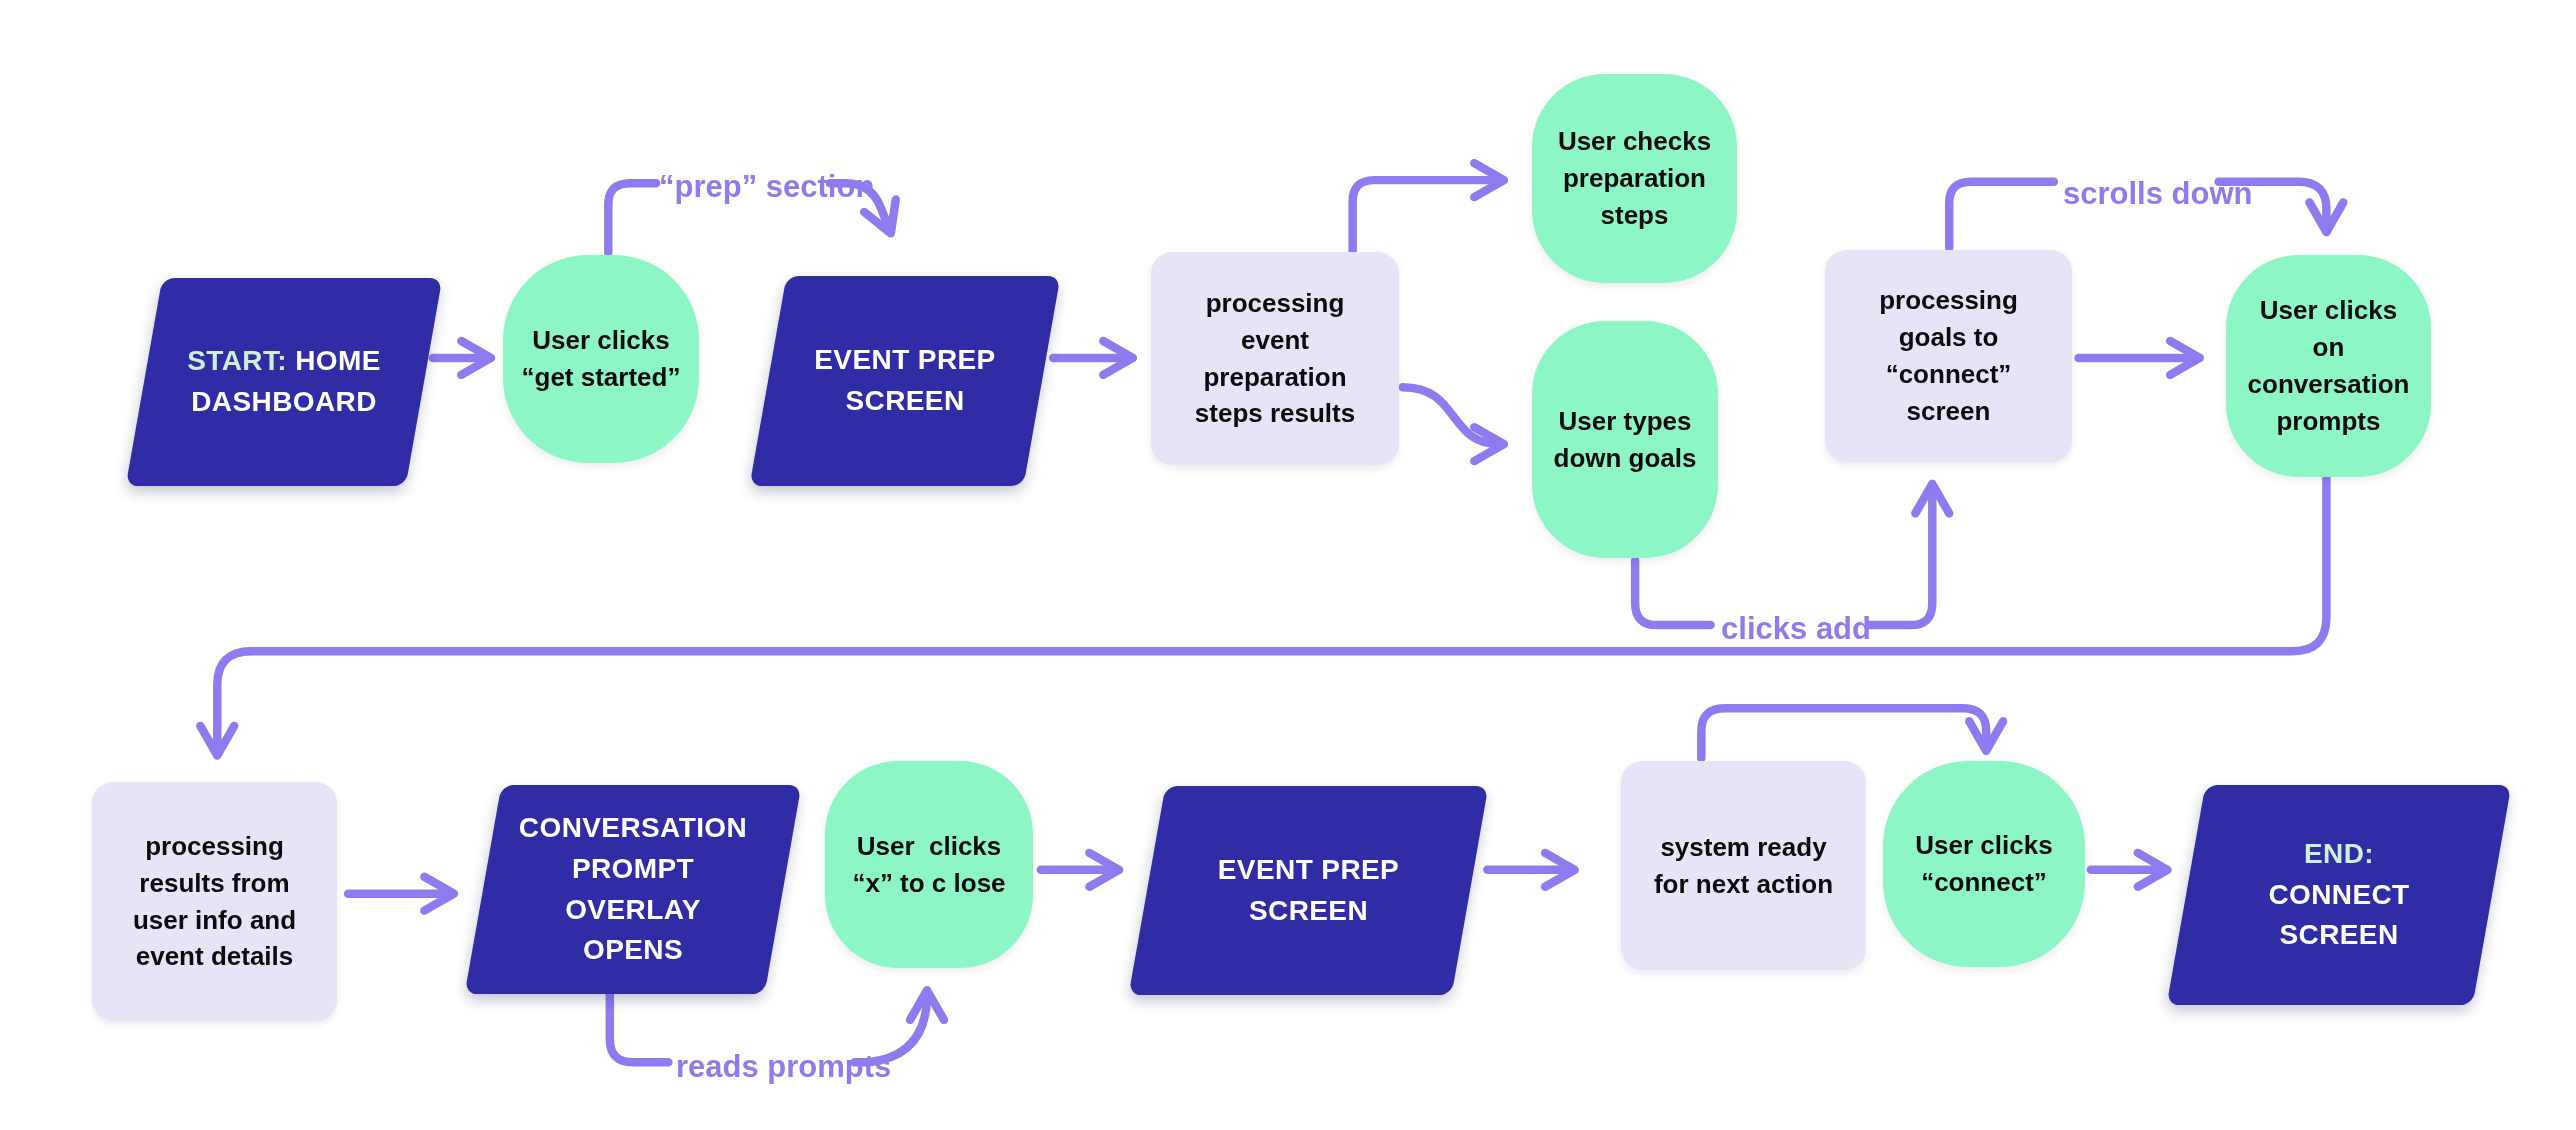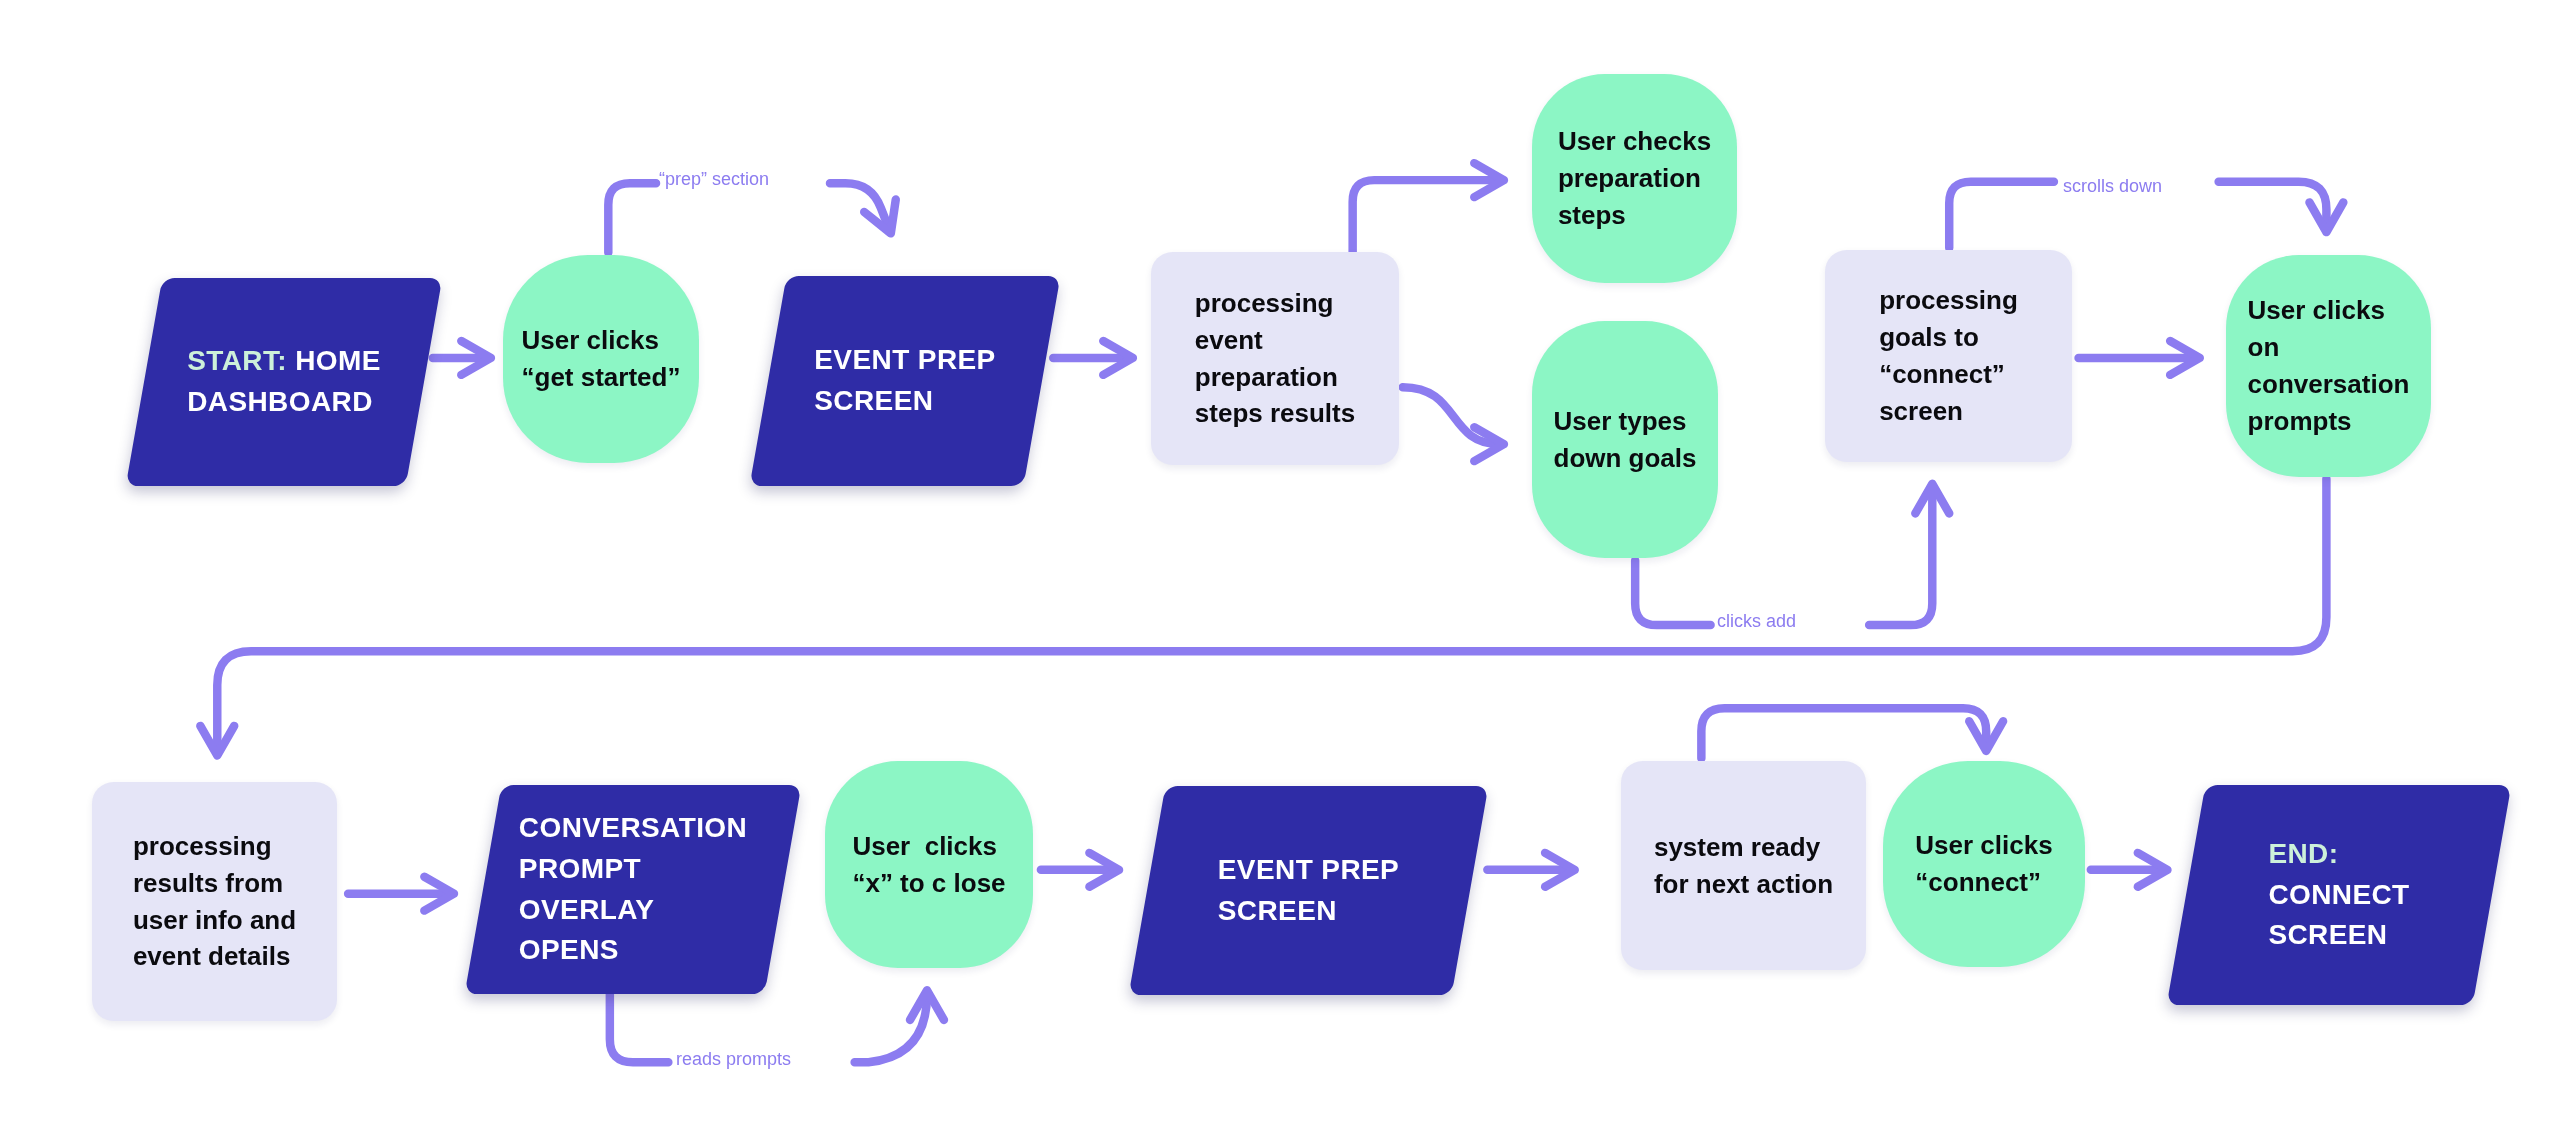--- a/index.html
+++ b/index.html
@@ -4,33 +4,33 @@
 <style>
   :root{
     --blue:#2f2ca6; --green:#8cf6c5; --lav:#e5e5f7; --purple:#8c7cf0;
     --mint:#cdf0da; --ink:#0b0b0f;
   }
   html,body{margin:0;padding:0;background:#ffffff;}
   body{width:2576px;height:1130px;position:relative;overflow:hidden;
        font-family:"Liberation Sans","DejaVu Sans",sans-serif;}
   #wires{position:absolute;left:0;top:0;width:2576px;height:1130px;}
   .node{position:absolute;display:flex;align-items:center;justify-content:center;
-        text-align:left;font-weight:700;font-size:26px;line-height:1.42;
+        text-align:center;font-weight:700;font-size:26px;line-height:1.42;
         color:var(--ink);white-space:pre-wrap;}
   .rect{background:var(--lav);border-radius:21.6px;box-shadow:0 3.1px 7.7px rgba(30,30,90,.08);}
   .squircle{background:var(--green);border-radius:73px;box-shadow:0 3.1px 7.7px rgba(30,30,90,.08);}
   .squircle.oval{border-radius:85px;}
   .para{color:#ffffff;font-size:28px;letter-spacing:0.4px;line-height:1.45;margin-top:24px;}
   .para::before{content:"";position:absolute;inset:0;background:var(--blue);
         transform:skewX(-10deg);border-radius:12.3px;
         box-shadow:0 6.2px 12.3px rgba(30,30,90,.25);}
   .para .txt{position:relative;z-index:1;}
   .prefix{color:var(--mint);}
-  .elabel{position:absolute;color:var(--purple);font-size:18px;font-weight:400;
-        text-align:left;white-space:nowrap;}
+  .elabel{position:absolute;color:var(--purple);font-size:31px;font-weight:700;
+        text-align:right;white-space:nowrap;}
 </style>
 </head>
 <body>
 
 <svg id="wires" viewBox="0 0 3346 1468" xmlns="http://www.w3.org/2000/svg">
   <defs>
     <marker id="arw" viewBox="0 0 12 12" refX="8" refY="6" markerWidth="6" markerHeight="6" orient="auto">
       <path d="M2,2 L9,6 L2,10" fill="none" stroke="#8c7cf0" stroke-width="2" stroke-linecap="round" stroke-linejoin="round"></path>
     </marker>
   </defs>

